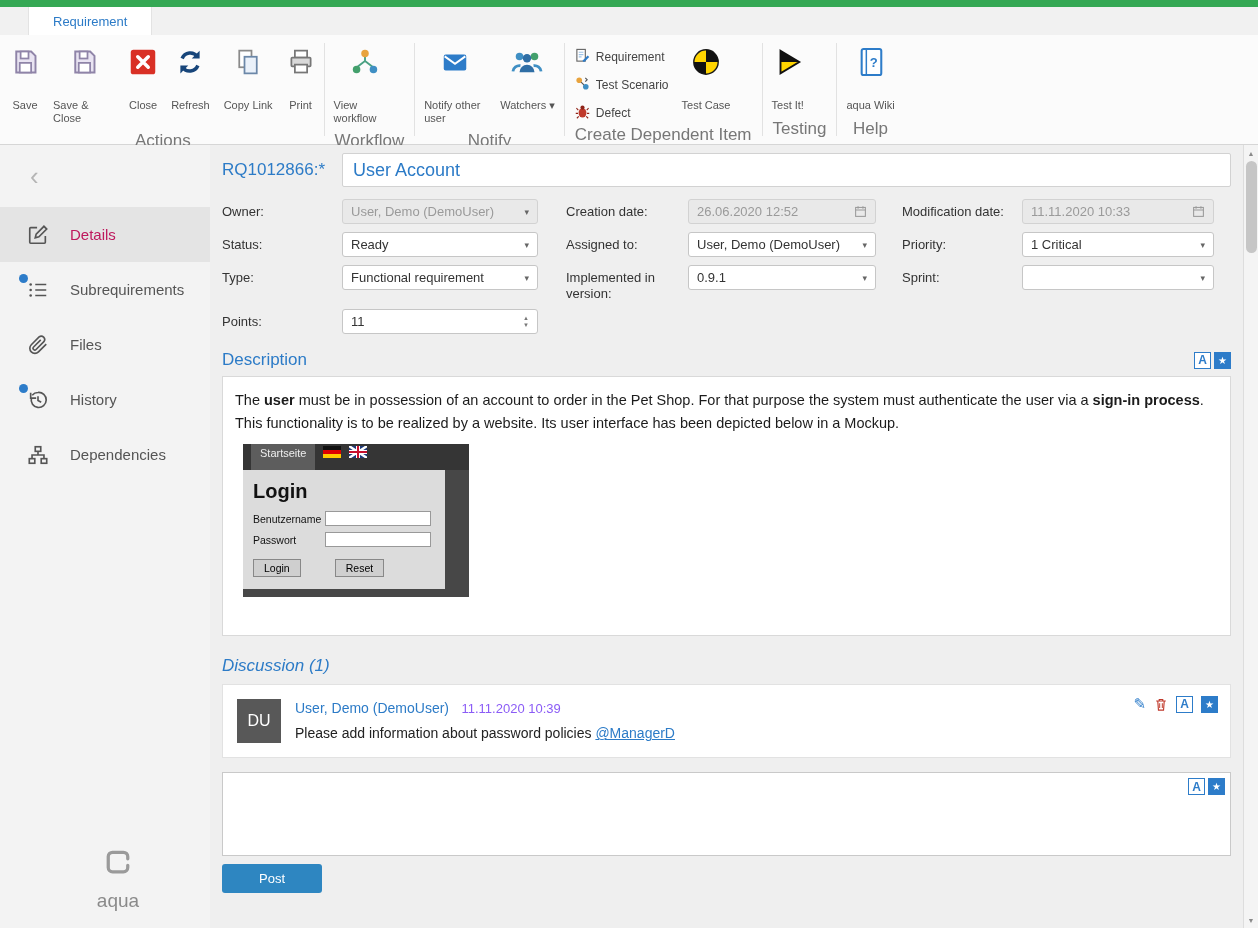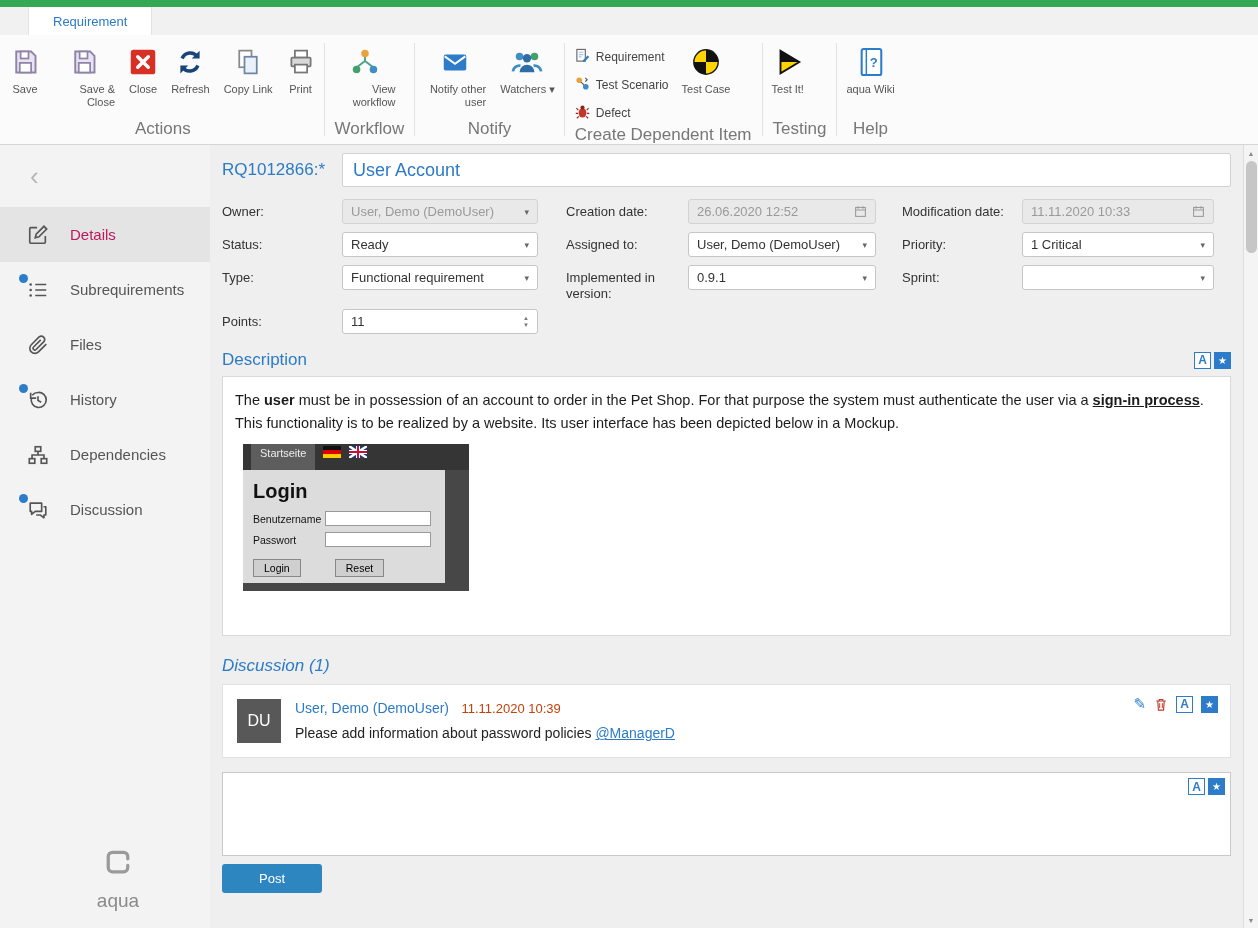--- a/index.html
+++ b/index.html
@@ -11,21 +11,21 @@
   .topbar { height:7px; background:#35a854; flex:none; }
   .tabrow { height:28px; background:#f1f1f1; display:flex; align-items:stretch; padding-left:28px; flex:none; }
   .tab { background:#fff; color:#2c7bc7; font-size:13px; display:flex; align-items:center; padding:0 24px; border-left:1px solid #e3e3e3; border-right:1px solid #e3e3e3; cursor:pointer; }
 
   
   .ribbon { height:110px; background:#fbfbfb; border-bottom:1px solid #d6d6d6; display:flex; padding:0 4px; flex:none; }
   .rgroup { display:flex; flex-direction:column; }
   .rbuttons { flex:1; display:flex; align-items:flex-start; padding-top:7px; }
   .rbtn { display:flex; flex-direction:column; align-items:center; padding:3px 7px; cursor:pointer; border-radius:3px; }
   .ricon { height:34px; display:flex; align-items:center; justify-content:center; }
-  .rlabel { font-size:11px; color:#555; text-align:right; line-height:1.2; margin-top:4px; max-width:62px; }
+  .rlabel { font-size:11px; color:#555; text-align:left; line-height:1.2; margin-top:20px; max-width:62px; }
   .rgroup-label { text-align:center; font-size:17px; color:#777; padding:3px 8px 5px; }
   .rsep { width:1px; background:#e2e2e2; margin:8px 2px; flex:none; }
   .rstack { display:flex; flex-direction:column; padding:6px 6px 0 8px; gap:10px; }
   .rsmall { display:flex; align-items:center; gap:6px; font-size:12px; color:#444; cursor:pointer; white-space:nowrap; }
 
   
   .bodyrow { flex:1; display:flex; min-height:0; }
 
   
   .sidebar { width:210px; background:#f3f3f3; flex:none; display:flex; flex-direction:column; }
@@ -52,41 +52,41 @@
 
   .section-row { display:flex; align-items:center; margin-top:14px; height:24px; }
   .section-title { font-size:17px; color:#2c7bc7; }
   .fmt-group { margin-left:auto; display:flex; gap:3px; }
   .fmt-a { width:17px; height:17px; background:#fff; border:1px solid #2d7cc9; color:#2d7cc9; font-size:12px; font-weight:bold; display:flex; align-items:center; justify-content:center; cursor:pointer; }
   .fmt-star { width:17px; height:17px; background:#2d7cc9; border:1px solid #2d7cc9; color:#fff; font-size:10px; display:flex; align-items:center; justify-content:center; cursor:pointer; }
 
   .desc-card { margin-top:4px; background:#fff; border:1px solid #d9d9d9; padding:12px; height:260px; overflow:hidden; }
   .desc-text { font-size:14.5px; color:#1c1c1c; line-height:1.55; }
   .b { font-weight:bold; }
-  .bu { font-weight:bold; text-decoration:underline; }
+  .bu { font-weight:bold; }
 
   
   .mockup { width:226px; margin:10px 0 0 8px; background:#474747; padding-bottom:8px; }
   .mockup-top { height:26px; background:#353535; display:flex; padding:0 0 0 8px; gap:8px; }
   .mockup-tab { background:#5d5d5d; color:#eee; font-size:11px; padding:3px 9px; }
   .flag { width:18px; height:12px; display:inline-block; flex:none; }
-  .mockup-body { margin-right:24px; background:#dcdcdc; padding:8px 10px 6px; }
+  .mockup-body { margin-right:24px; background:#dcdcdc; padding:8px 10px 12px; }
   .mockup-heading { font-size:20px; font-weight:bold; color:#111; margin:2px 0 8px; }
   .mockup-row { display:flex; align-items:center; font-size:10.5px; color:#111; margin-top:6px; }
   .mlabel { width:72px; flex:none; }
   .mockup-input { width:106px; height:15px; background:#fff; border:1px solid #999; }
   .mockup-btns { display:flex; gap:34px; margin-top:12px; }
   .mockup-btn { font-size:10.5px; background:#cfcfcf; border:1px solid #888; padding:2px 10px; cursor:default; }
 
   
   .disc-head { margin-top:18px;font-style:italic; }
   .comment-card { margin-top:6px; background:#fff; border:1px solid #e2e2e2; padding:14px; display:flex; gap:14px; position:relative; }
   .avatar { width:44px; height:44px; background:#585858; color:#fff; font-size:16px; display:flex; align-items:center; justify-content:center; flex:none; }
   .comment-author { color:#2c7bc7; font-size:14px; cursor:pointer; }
-  .comment-time { color:#c2410c; font-size:13px; margin-left:8px; }
+  .comment-time { color:#8b5cf6; font-size:13px; margin-left:8px; }
   .comment-text { margin-top:8px; font-size:14px; color:#222; }
   .mention { color:#2c7bc7; text-decoration:underline; cursor:pointer; }
   .comment-actions { position:absolute; top:10px; right:12px; display:flex; gap:8px; align-items:center; }
   .act-edit { color:#2d7cc9; font-size:15px; cursor:pointer; }
   .act-del { cursor:pointer; display:flex; align-items:center; }
 
   .reply-card { margin-top:14px; background:#fff; border:1px solid #c9c9c9; height:84px; position:relative; }
   .reply-input { position:absolute; inset:0; border:none; outline:none; resize:none; background:transparent; font-family:"Liberation Sans", sans-serif; font-size:14px; padding:8px 40px 8px 10px; }
   .reply-fmt { position:absolute; top:5px; right:5px; display:flex; gap:3px; }
   .post-btn { margin-top:8px; width:100px; height:29px; background:#2e86c1; color:#fff; border:none; border-radius:3px; font-size:13px; cursor:pointer; font-family:"Liberation Sans", sans-serif; }
@@ -373,30 +373,20 @@
           <svg width="22" height="22" viewBox="0 0 24 24" fill="none" stroke="#555" stroke-width="1.8">
               <rect x="9" y="3" width="6" height="5"></rect>
               <rect x="2.5" y="16" width="6" height="5"></rect>
               <rect x="15.5" y="16" width="6" height="5"></rect>
               <path d="M12 8v4M12 12H5.5v4M12 12h6.5v4"></path>
             </svg>
         </span>
         <span>Dependencies</span>
       </div>
 
-      <div class="nav-item">
-        <span class="nav-icon">
-          <span class="badge"></span>
-          <svg width="22" height="22" viewBox="0 0 24 24" fill="none" stroke="#555" stroke-width="1.8" stroke-linejoin="round">
-              <path d="M3.5 4.5H16v9H9l-4 3.2V13.5H3.5z"></path>
-              <path d="M18 8.5h2.5v9H18.5v3l-3.8-3H10"></path>
-            </svg>
-        </span>
-        <span>Discussion</span>
-      </div>
 
       <div class="sidebar-logo">
         <span>
           <svg width="26" height="26" viewBox="0 0 24 24" fill="none" stroke="#9a9a9a" stroke-width="3" stroke-linecap="round">
               <path d="M21 9V7a4 4 0 0 0-4-4H7a4 4 0 0 0-4 4v10a4 4 0 0 0 4 4h10a4 4 0 0 0 4-4v-2"></path>
             </svg>
         </span>
         <span>aqua</span>
       </div>
     </div>

